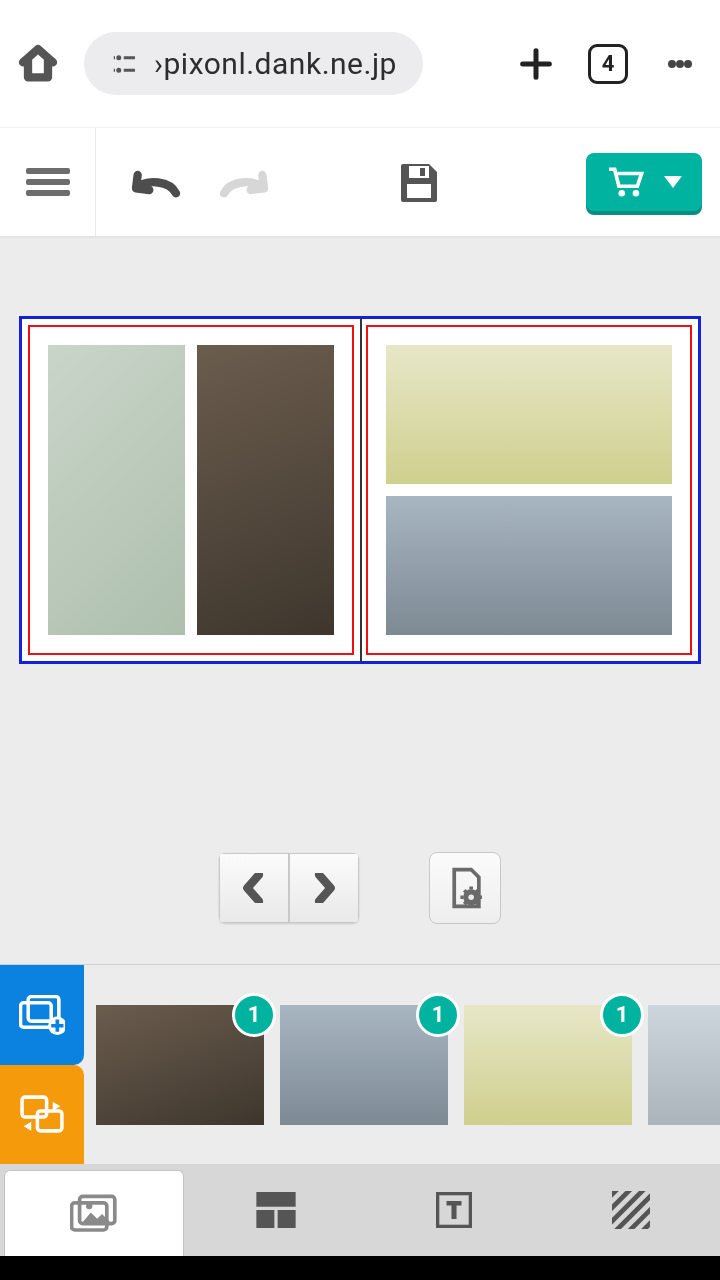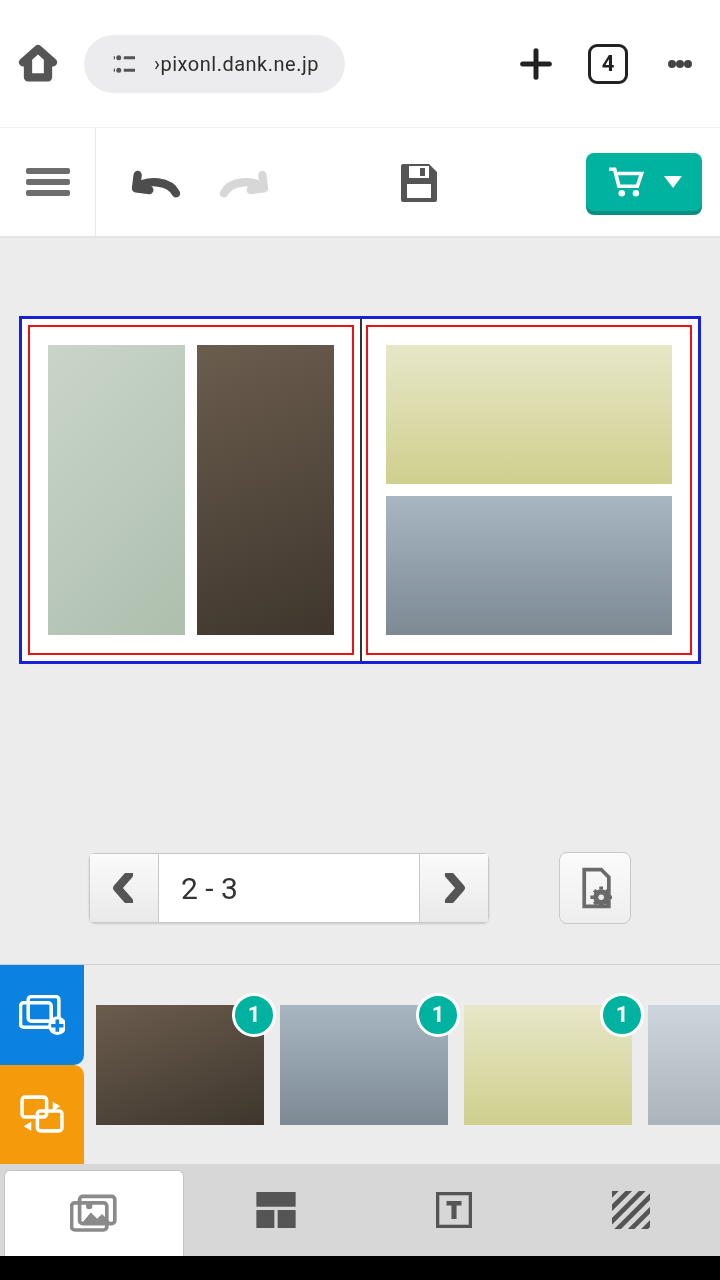--- a/index.html
+++ b/index.html
@@ -2,21 +2,21 @@
 <html><head>
 <meta charset="utf-8">
 <style>
   *{box-sizing:border-box;margin:0;padding:0;font-family:Roboto,Arial,sans-serif;-webkit-font-smoothing:antialiased}
   html,body{width:720px;height:1280px;background:#fff;overflow:hidden}
 
   
   .browser-bar{height:128px;padding:0 16px;display:flex;align-items:center;gap:24px;border-bottom:1px solid #f1f1f1}
   .home-btn{width:44px;height:44px;display:flex;align-items:center;justify-content:center}
   .url-pill{flex:0 0 auto;display:flex;align-items:center;gap:14px;background:#ececee;border-radius:40px;padding:14px 26px}
-  .url-text{font-size:20px;color:#2d2d2d;letter-spacing:.5px}
+  .url-text{font-size:30px;color:#2d2d2d;letter-spacing:.5px}
   .spacer{flex:1}
   .top-icon{width:48px;height:48px;display:flex;align-items:center;justify-content:center}
   .tabs-box{width:40px;height:40px;border:3.5px solid #222;border-radius:9px;display:flex;align-items:center;justify-content:center;font-size:22px;font-weight:700;color:#222}
   .kebab span{display:block;width:8px;height:8px;border-radius:50%;background:#444;margin:5px 0}
 
   
   .editor-bar{height:110px;background:#fff;display:flex;align-items:center;border-bottom:2px solid #e4e4e4}
   .menu-cell{width:96px;height:100%;display:flex;align-items:center;justify-content:center;border-right:1px solid #e9e9e9}
   .ham span{display:block;width:44px;height:6px;background:#6d6d6d;border-radius:2px;margin:5px 0}
   .undo-redo{display:flex;gap:28px;padding-left:30px}
@@ -156,21 +156,20 @@
     </div>
   </div>
 
   <div class="pager-row">
     <div class="pager">
       <div class="pg-btn">
         <svg width="22" height="30" viewBox="0 0 12 18">
             <path class="stroke" stroke="#555" stroke-width="3" d="M9 1 2 9l7 8"></path>
           </svg>
       </div>
-      <div class="pg-label">2 - 3</div>
       <div class="pg-btn">
         <svg width="22" height="30" viewBox="0 0 12 18">
             <path class="stroke" stroke="#555" stroke-width="3" d="M3 1l7 8-7 8"></path>
           </svg>
       </div>
     </div>
     <div class="page-settings">
       <svg width="40" height="44" viewBox="0 0 26 28">
         <path fill="none" stroke="#6a6a6a" stroke-width="2.4" d="M6 2h11l5 5v19H6z"></path>
         <circle cx="17" cy="20" r="5.2" fill="#6a6a6a"></circle>

